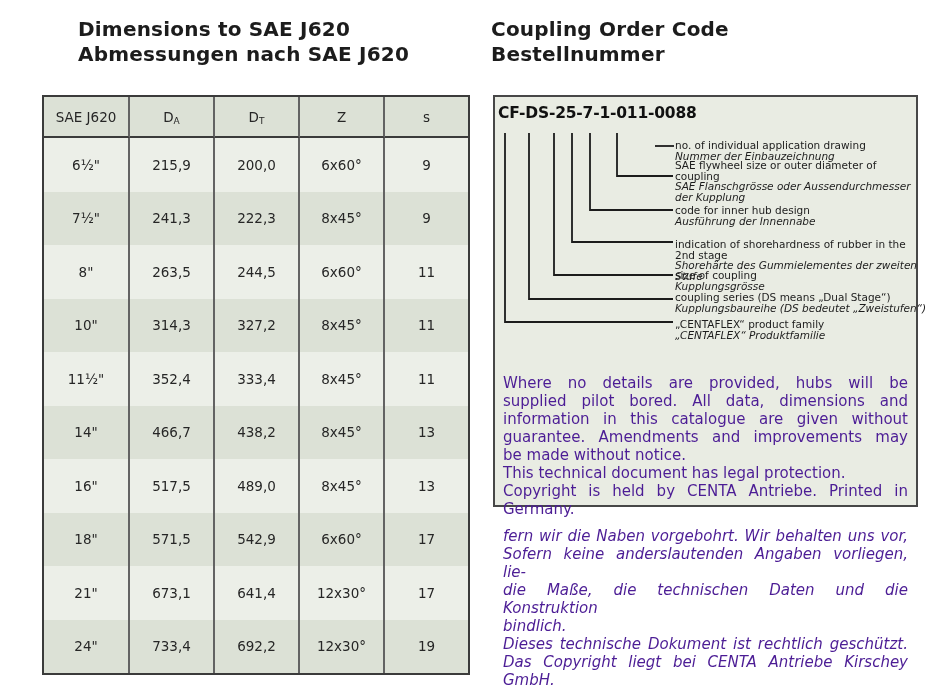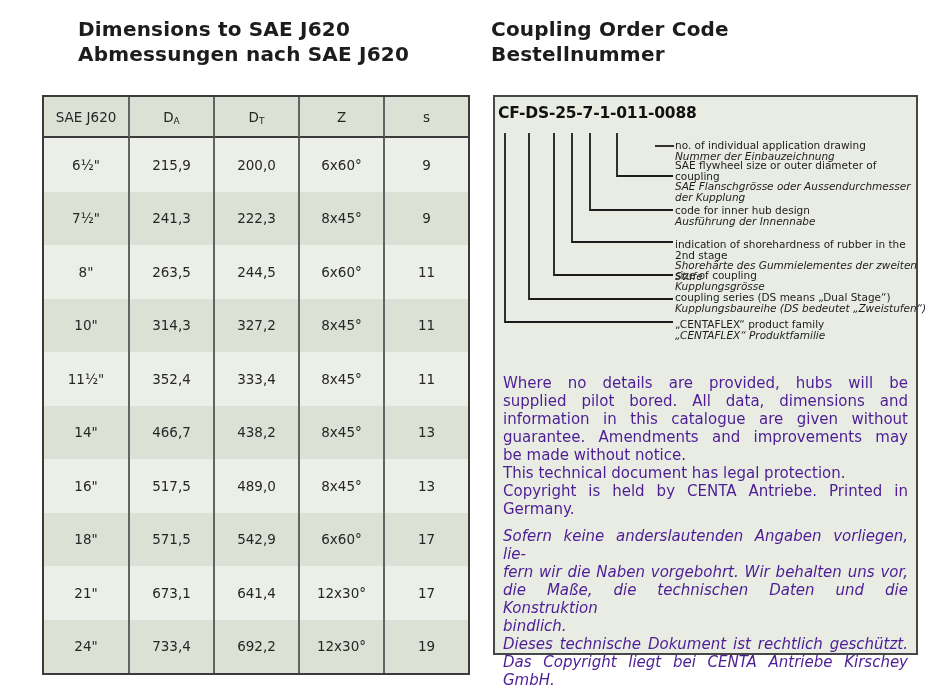--- a/index.html
+++ b/index.html
@@ -26,21 +26,21 @@
     font-size:13.5px;color:#262626;border-right:2px solid #636363;
     background:#ecefe8;
   }
   #dimTable .c.lc{border-right:none;}
   #dimTable .c.alt{background:#dce1d6;}
   #dimTable .c.hdr{background:#dce1d6;border-bottom:2px solid #3b3b3b;}
   #dimTable .sub{font-size:9px;align-self:center;position:relative;top:4px;}
 
   
   #codeBox{
-    position:absolute;left:493px;top:95px;width:425px;height:560px;
+    position:absolute;left:493px;top:95px;width:425px;height:412px;
     box-sizing:border-box;border:2px solid #474747;background:#e9ece3;
   }
   #orderCode{
     position:absolute;left:3px;top:7px;font-weight:bold;font-size:15.5px;
     letter-spacing:-.2px;color:#111;white-space:nowrap;
   }
   #connectors{position:absolute;left:0;top:0;pointer-events:none;}
   #connectors line,#connectors polyline{fill:none;stroke:#1c1c1c;stroke-width:1.8;}
   .lbl{position:absolute;left:180px;font-size:10.5px;line-height:10.6px;
     color:#1c1c1c;white-space:nowrap;}
@@ -176,21 +176,21 @@
       <div class="jl">Where no details are provided, hubs will be</div>
       <div class="jl">supplied pilot bored. All data, dimensions and</div>
       <div class="jl">information in this catalogue are given without</div>
       <div class="jl">guarantee. Amendments and improvements may</div>
       <div class="nl">be made without notice.</div>
       <div class="nl">This technical document has legal protection.</div>
       <div class="jl">Copyright is held by CENTA Antriebe. Printed in</div>
       <div class="nl">Germany.</div>
     </div>
   <div class="para de" id="notesDe">
+      <div class="jl">fern wir die Naben vorgebohrt. Wir behalten uns vor,</div>
       <div class="jl">Sofern keine anderslautenden Angaben vorliegen, lie-</div>
-      <div class="jl">fern wir die Naben vorgebohrt. Wir behalten uns vor,</div>
       <div class="jl">die Maße, die technischen Daten und die Konstruktion</div>
       <div class="nl">bindlich.</div>
       <div class="jl">Dieses technische Dokument ist rechtlich geschützt.</div>
       <div class="jl">Das Copyright liegt bei CENTA Antriebe Kirschey</div>
       <div class="nl">GmbH.</div>
     </div>
 </div>
 
 </body></html>

